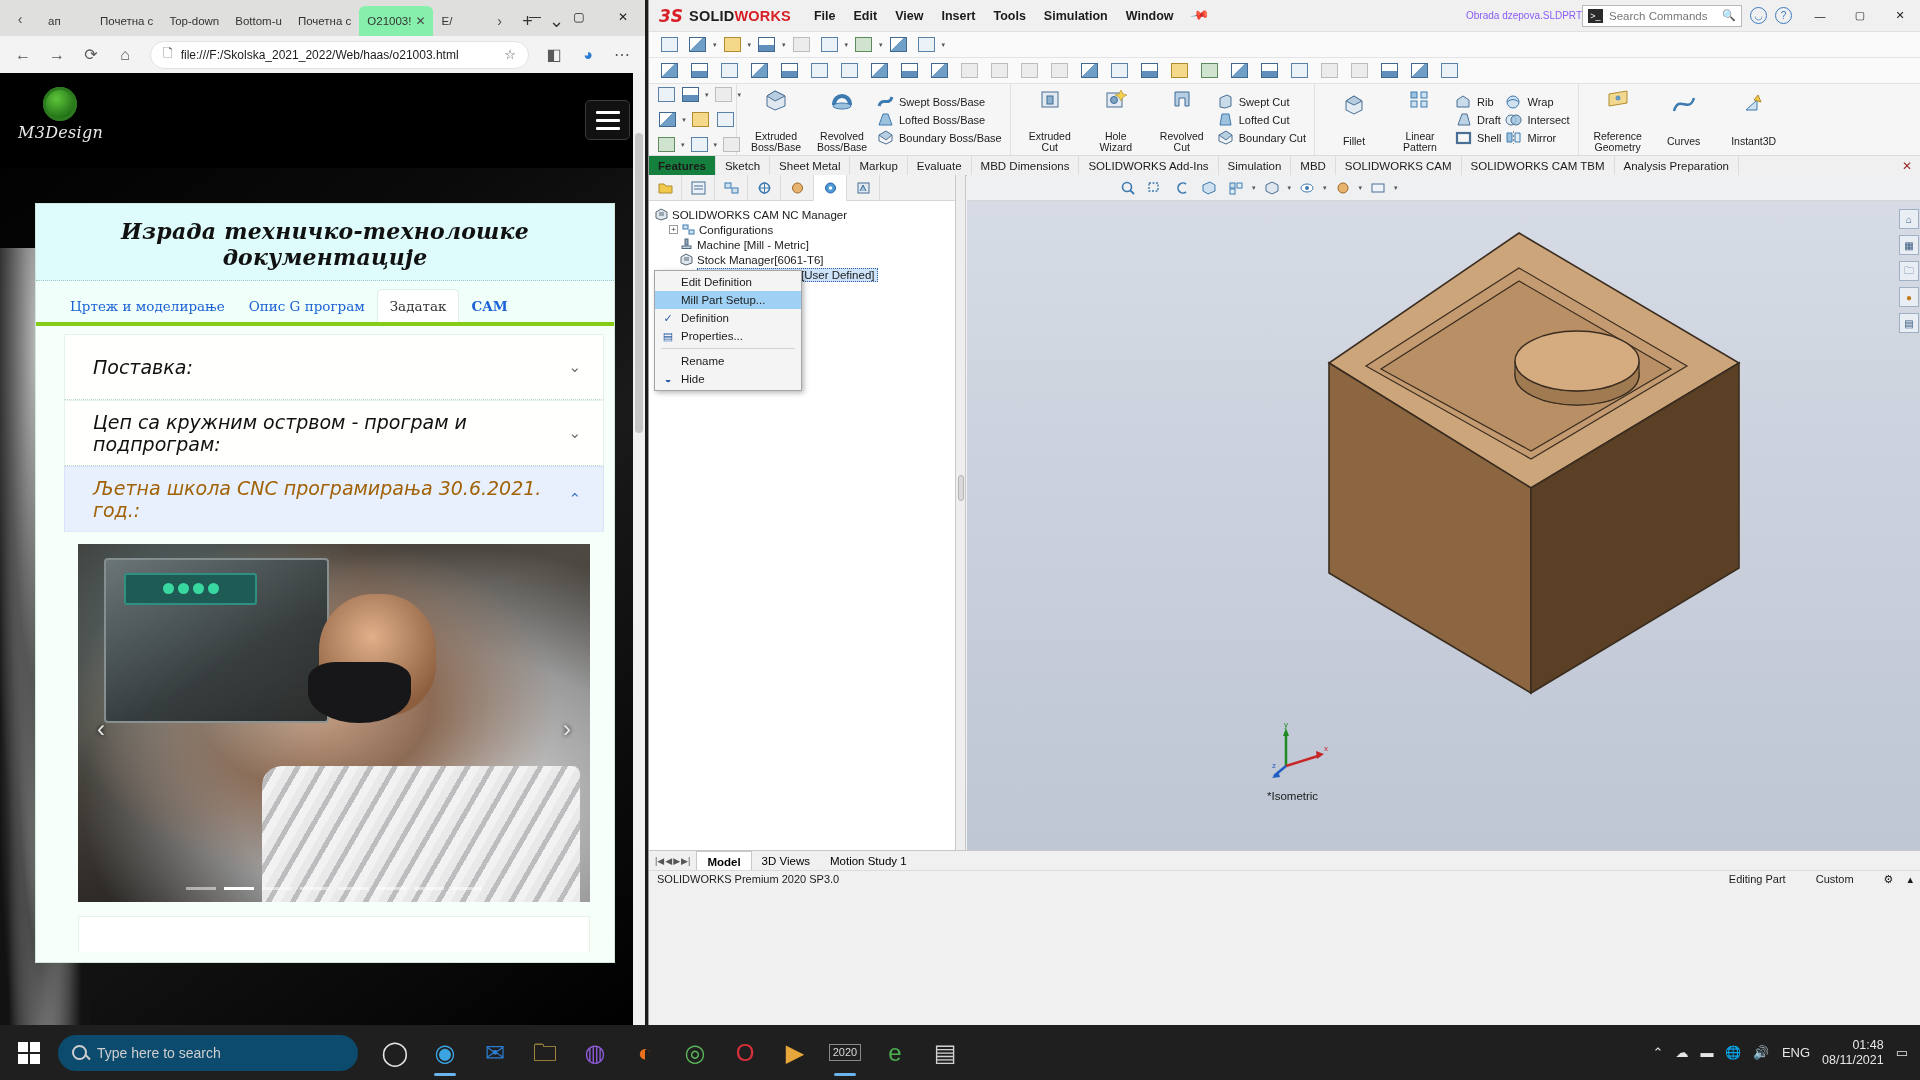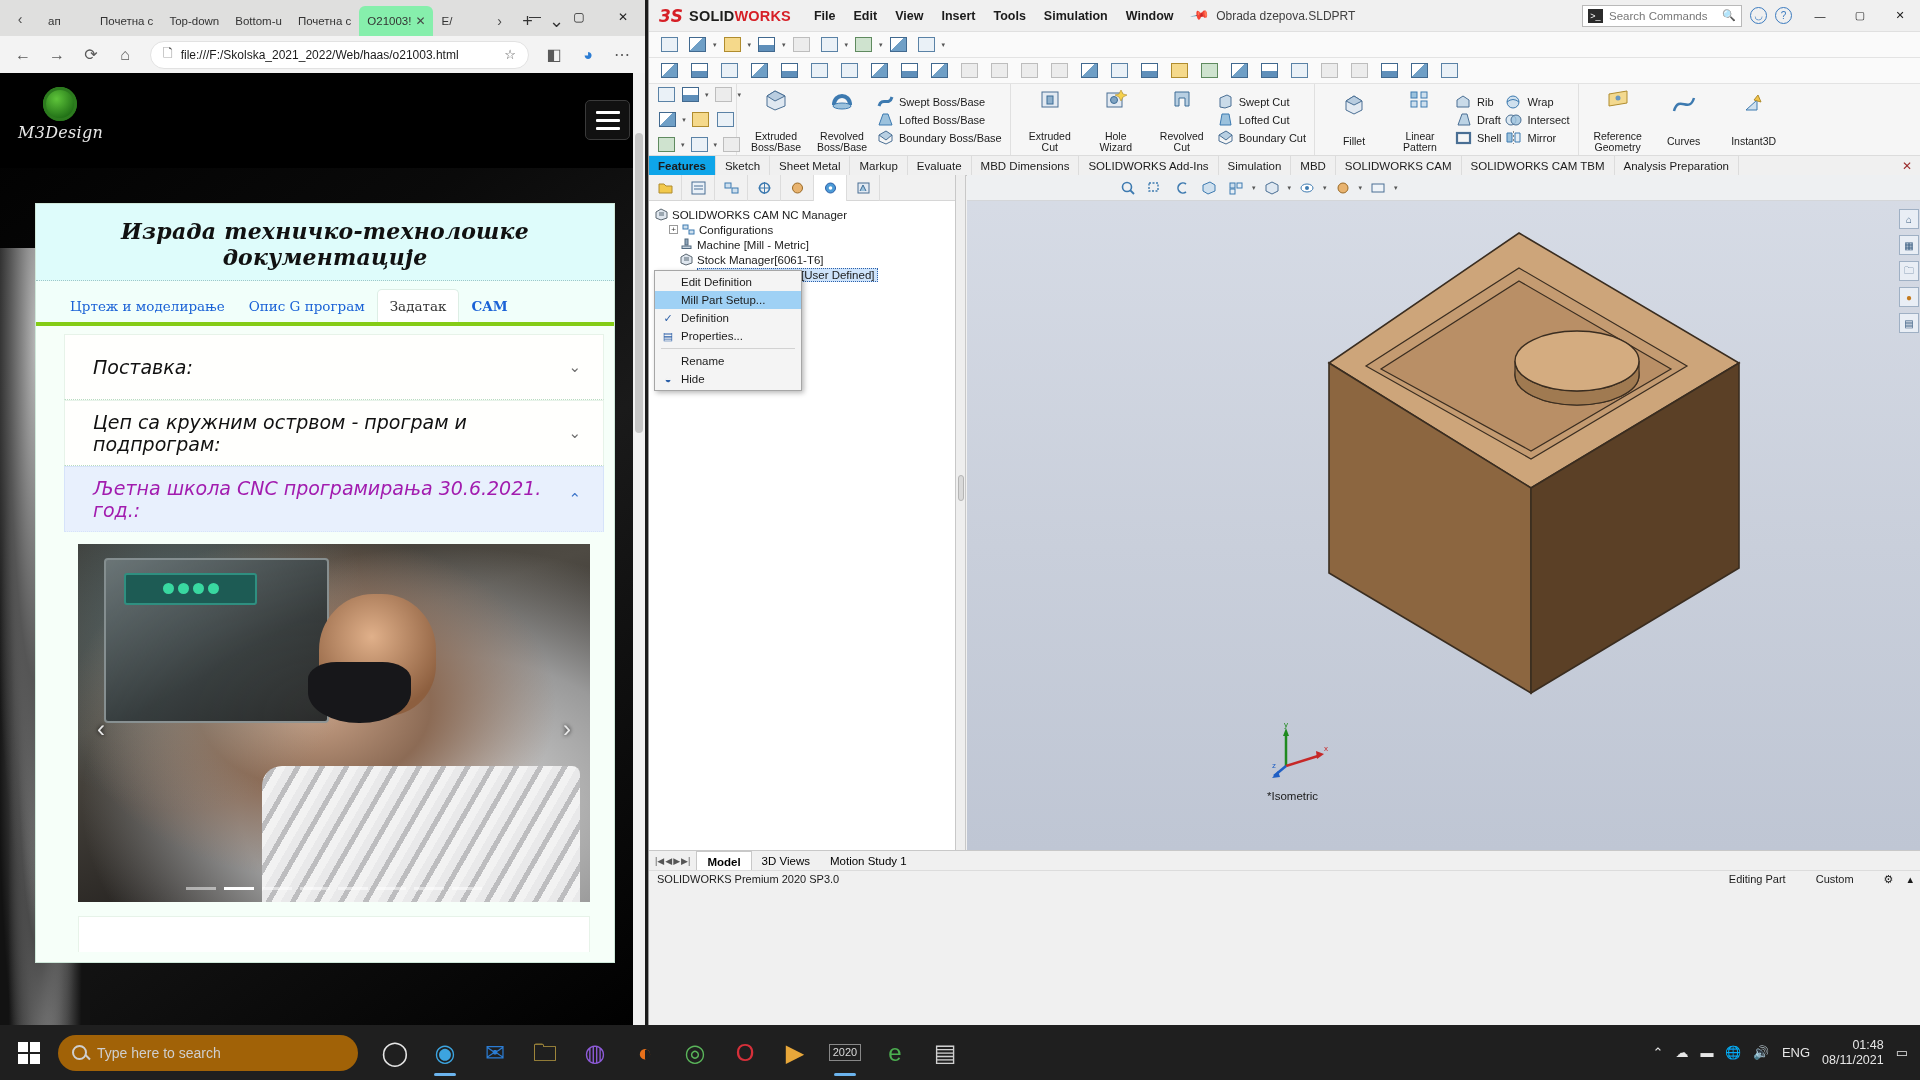--- a/index.html
+++ b/index.html
@@ -4,21 +4,21 @@
 <style>
   * { box-sizing: border-box; margin:0; padding:0; }
   html,body { width:1920px; height:1080px; overflow:hidden; background:#1b1b1b;
     font-family:"Liberation Sans", sans-serif; }
   #root { position:relative; width:1920px; height:1080px; }
 
   
   .taskbar { position:absolute; left:0; bottom:0; width:1920px; height:55px;
     background:#1f1f1f; display:flex; align-items:center; z-index:200; }
   .tb-start { width:58px; height:55px; display:flex; align-items:center; justify-content:center; }
-  .tb-search { width:300px; height:36px; background:#a16207; border-radius:18px;
+  .tb-search { width:300px; height:36px; background:#0c4a6e; border-radius:18px;
     display:flex; align-items:center; gap:10px; padding:0 14px; color:#cfcfcf; font-size:14px; }
   .tb-search .circ { width:15px; height:15px; border:2px solid #cfcfcf; border-radius:50%;
     position:relative; flex:none;}
   .tb-search .circ:after{content:"";position:absolute;width:7px;height:2px;background:#cfcfcf;
     transform:rotate(45deg);right:-6px;bottom:0px;}
   .tb-icons { display:flex; align-items:center; gap:4px; margin-left:14px; }
   .tb-ico { width:46px; height:50px; display:flex; align-items:center; justify-content:center;
      position:relative; }
   .tb-ico .gl { font-size:24px; line-height:1; }
   .tb-ico.active::after{content:"";position:absolute;bottom:2px;left:12px;width:22px;height:3px;
@@ -91,21 +91,21 @@
      white-space:nowrap;}
   .tabs .t.sel { background:#fff; color:#333; border:1px solid #ddeee5; border-bottom:none;
      border-radius:5px 5px 0 0; }
   .tabs .t.bold { font-weight:bold; }
   .panel { background:#f6fff9; border-top:4px solid #84cc16; padding:8px 10px 10px 28px; }
   .acc { background:#fffffd; border:1px solid #e7f3e9; border-bottom:1px dotted #b9dcc2;
      height:66px; display:flex; align-items:center; justify-content:space-between;
      padding:0 22px 0 28px; }
   .acc .txt { font-family:"DejaVu Sans", sans-serif; font-style:italic; font-size:19px; color:#111; }
   .acc.open { background:#e8f0fd; border-color:#d6e3fa; }
-  .acc.open .txt { color:#a21caf; }
+  .acc.open .txt { color:#a16207; }
   .chev { color:#6b6b6b; font-size:15px; }
   .acc.open .chev{ color:#3a73c9; }
   .carousel { position:relative; margin:12px 14px 0 14px; height:358px;
      background:#2d2a27; overflow:hidden; }
   .carousel .photo { position:absolute; inset:0;
      background:
       radial-gradient(circle at 20% 22%, rgba(120,180,200,.35), transparent 38%),
       radial-gradient(ellipse at 46% 45%, #caa388 0%, #8c6b55 30%, transparent 62%),
       radial-gradient(ellipse at 72% 72%, #d8d8d8 0%, #9a9a9a 40%, transparent 70%),
       linear-gradient(160deg,#3a3630 0%,#4e4a43 35%,#2a2724 70%,#17150f 100%); }
@@ -143,21 +143,21 @@
   .sw-title { height:32px; background:#f0f0f0; display:flex; align-items:center; gap:0;
      border-bottom:1px solid #e0e0e0;}
   .sw-logo { display:flex; align-items:center; gap:6px; padding:0 14px 0 10px; }
   .sw-logo .mark { color:#d61f26; font-size:17px; font-weight:bold; font-style:italic;
     font-family:"DejaVu Sans", sans-serif;}
   .sw-logo .word { font-size:14.5px; font-weight:bold; letter-spacing:.2px;}
   .sw-logo .word .b{color:#1d1d1b;} .sw-logo .word .r{color:#d61f26;}
   .sw-menu { display:flex; gap:0; align-items:center;font-weight:bold; }
   .sw-menu span { padding:0 9px; font-size:12.5px; color:#1b1b1b; line-height:32px; }
   .pin { color:#8a8a8a; font-size:14px; padding:0 10px; transform:rotate(35deg); }
-  .sw-doc { flex:1; text-align:left; font-size:12px; color:#404040; }
+  .sw-doc { flex:1; text-align:right; font-size:10px; color:#8b5cf6; }
   .sw-search { width:160px; height:22px; border:1px solid #b9b9b9; background:#fff;
      display:flex; align-items:center; gap:6px; padding:0 5px; font-size:11.5px; color:#777; }
   .sw-search .cmd { width:15px; height:14px; background:#2b2b2b; color:#fff; font-size:9px;
      display:flex; align-items:center; justify-content:center; }
   .sw-search .mag { margin-left:auto; color:#555; font-size:11px;}
   .sw-ticons { display:flex; align-items:center; gap:8px; padding:0 8px; color:#3b7bbf; }
   .circ-ico { width:17px; height:17px; border-radius:50%; border:1.6px solid #3b7bbf;
      display:flex; align-items:center; justify-content:center; font-size:10px; color:#3b7bbf; }
   .sw-wctrl { display:flex; }
   .sw-wctrl div { width:40px; height:32px; display:flex; align-items:center; justify-content:center;
@@ -189,21 +189,21 @@
   .rb-small-col { display:flex; flex-direction:column; gap:3px; justify-content:center; }
   .rb-small { display:flex; align-items:center; gap:5px; font-size:11px; color:#1b1b1b;
      white-space:nowrap; }
   .rb-small .ic { width:17px; height:15px; flex:none;}
   .caret { font-size:7px; color:#555; }
 
   .sw-tabs { height:20px; background:#f0f0f0; display:flex; align-items:stretch;
      border-bottom:1px solid #c8c8c8; }
   .sw-tabs .tb { padding:0 9px; font-size:11.5px; color:#1b1b1b; line-height:20px;
      border-right:1px solid #dcdcdc; white-space:nowrap;}
-  .sw-tabs .tb.sel { background:#0ea5e9; font-weight:bold; }
+  .sw-tabs .tb.sel { background:#15803d; font-weight:bold; }
   .sw-tabs .closeX { margin-left:auto; padding:0 8px; color:#9b2d2d; font-size:12px; line-height:20px;}
 
   .sw-body { position:absolute; left:0; top:175px; width:1272px; height:675px; }
   .tree-panel { position:absolute; left:0; top:0; width:307px; height:675px; background:#fff;
      border-right:1px solid #c8c8c8; }
   .tree-tabs { height:26px; background:#f1f1f1; display:flex; align-items:center; gap:0;
      border-bottom:1px solid #d6d6d6;}
   .tree-tabs .tt { width:33px; height:26px; display:flex; align-items:center; justify-content:center;
      border-right:1px solid #dcdcdc; }
   .tree-tabs .tt.sel { background:#fff; }

